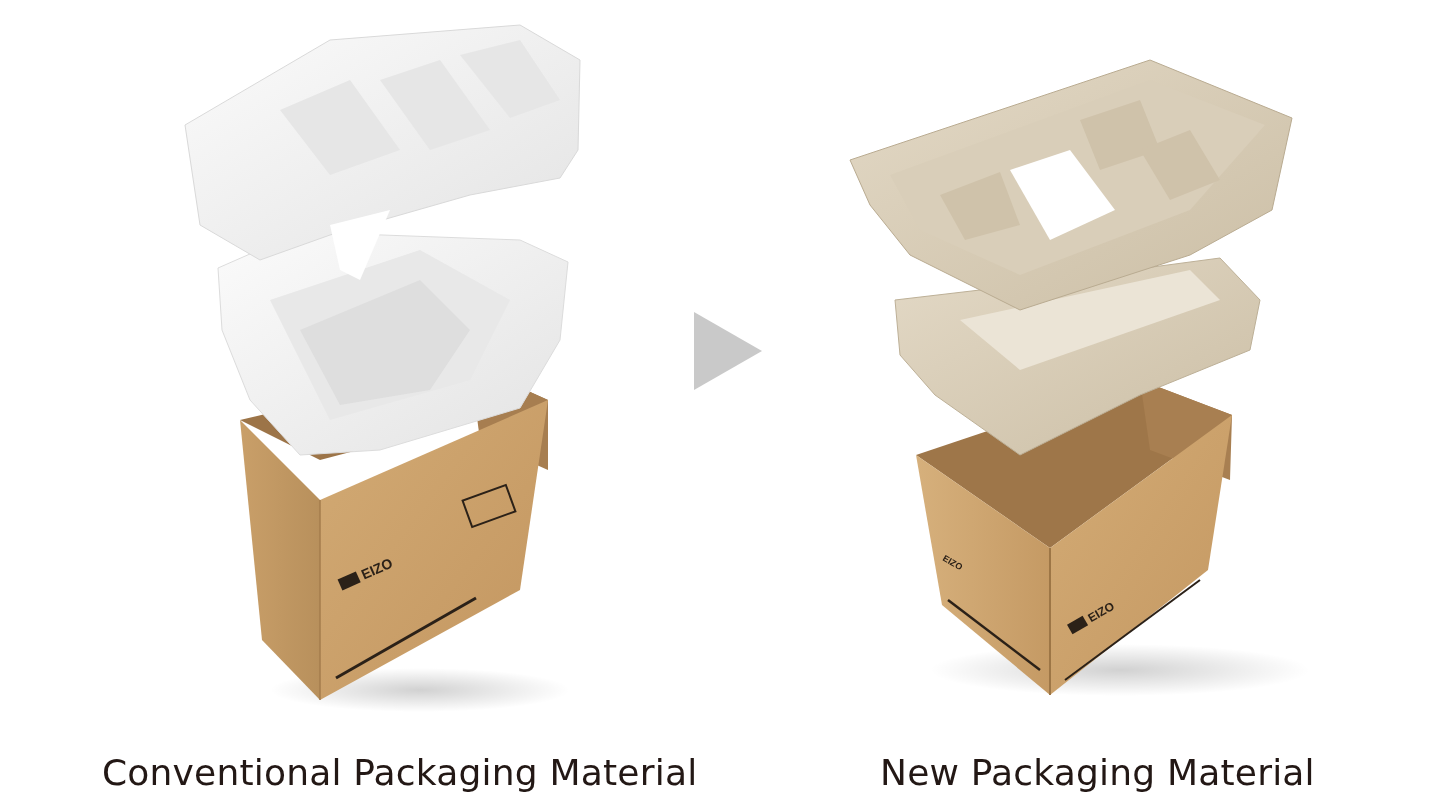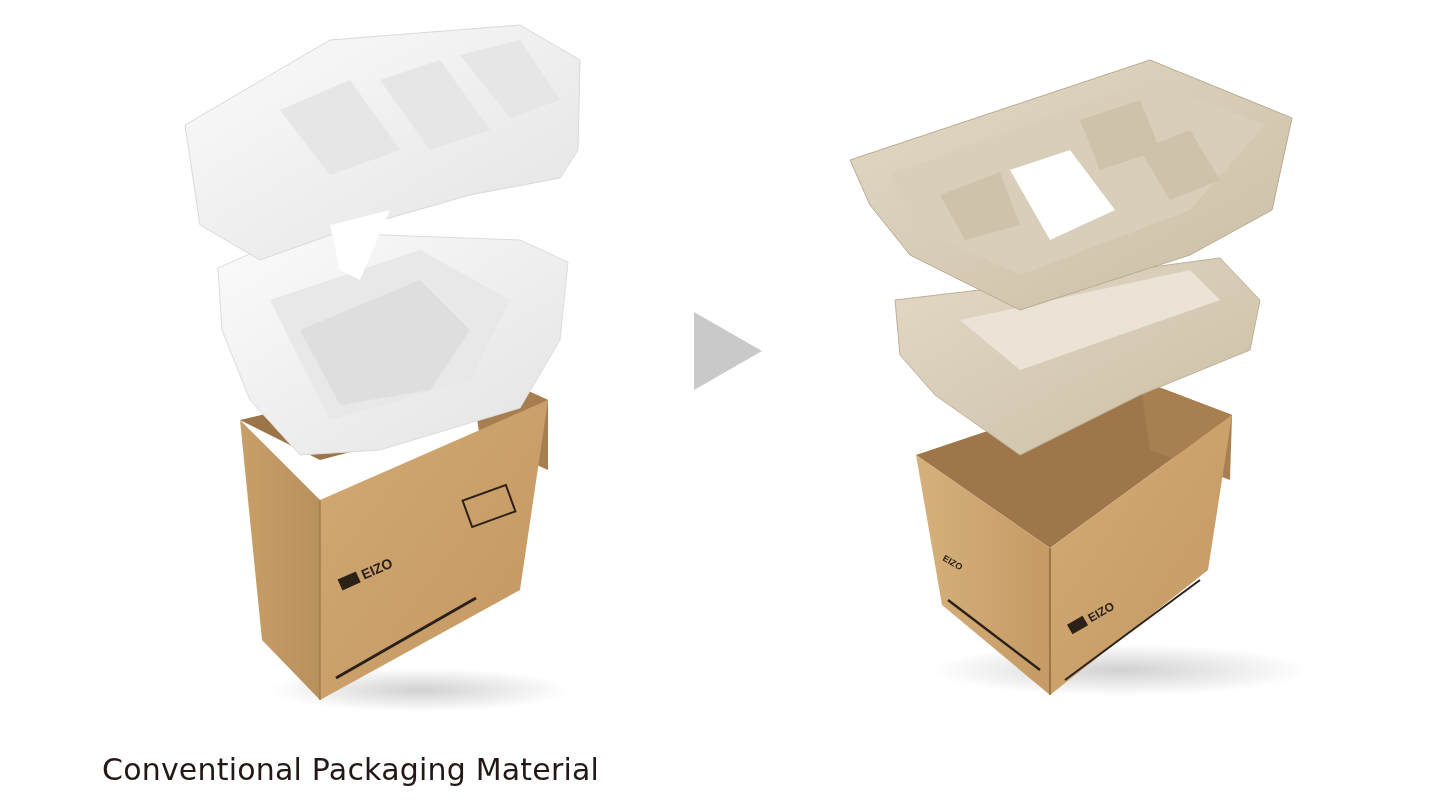--- a/index.html
+++ b/index.html
@@ -2,21 +2,21 @@
 <html><head>
 <meta charset="utf-8">
 <style>
   html, body { margin:0; padding:0; background:#ffffff; }
   body { width:1440px; height:806px; position:relative; overflow:hidden;
          font-family:"DejaVu Sans", "Liberation Sans", sans-serif; }
   .panel { position:absolute; top:0; height:806px; }
   .panel-left { left:0; width:720px; }
   .panel-right { left:720px; width:720px; }
   .illus { position:absolute; left:0; top:0; width:720px; height:740px; }
-  .caption { position:absolute; top:752px; font-size:30px; color:#231815;
+  .caption { position:absolute; top:752px; font-size:36px; color:#231815;
              letter-spacing:0.2px; white-space:nowrap; font-weight:400; }
   .caption-left { left:102px; }
   .caption-right { left:160px; }
   .arrow { position:absolute; left:694px; top:312px; width:0; height:0;
            border-top:39px solid transparent; border-bottom:39px solid transparent;
            border-left:68px solid #c9c9c9; }
 </style>
 </head>
 <body>
 
@@ -115,13 +115,14 @@
     <polygon points="175,300 260,290 500,258 540,300 530,350 420,395 300,455 215,395 180,355" fill="url(#pulpG)" stroke="#bdb097"></polygon>
     <polygon points="240,320 470,270 500,300 300,370" fill="#ebe4d6"></polygon>
 
     <polygon points="130,160 430,60 572,118 552,210 470,255 300,310 190,255 150,205" fill="url(#pulpG)" stroke="#b9ab91"></polygon>
     <polygon points="170,175 430,80 545,125 470,210 300,275 200,230" fill="#d9ceb9"></polygon>
     <polygon points="290,170 350,150 395,210 330,240" fill="#ffffff"></polygon>
     <polygon points="220,195 280,172 300,225 245,240" fill="#cfc2aa"></polygon>
     <polygon points="360,120 420,100 440,150 380,170" fill="#cfc2aa"></polygon>
     <polygon points="420,150 470,130 500,180 450,200" fill="#cfc2aa"></polygon>
   </svg>
+  <div class="caption caption-right">New Packaging Material</div>
 </div>
 
 </body></html>

